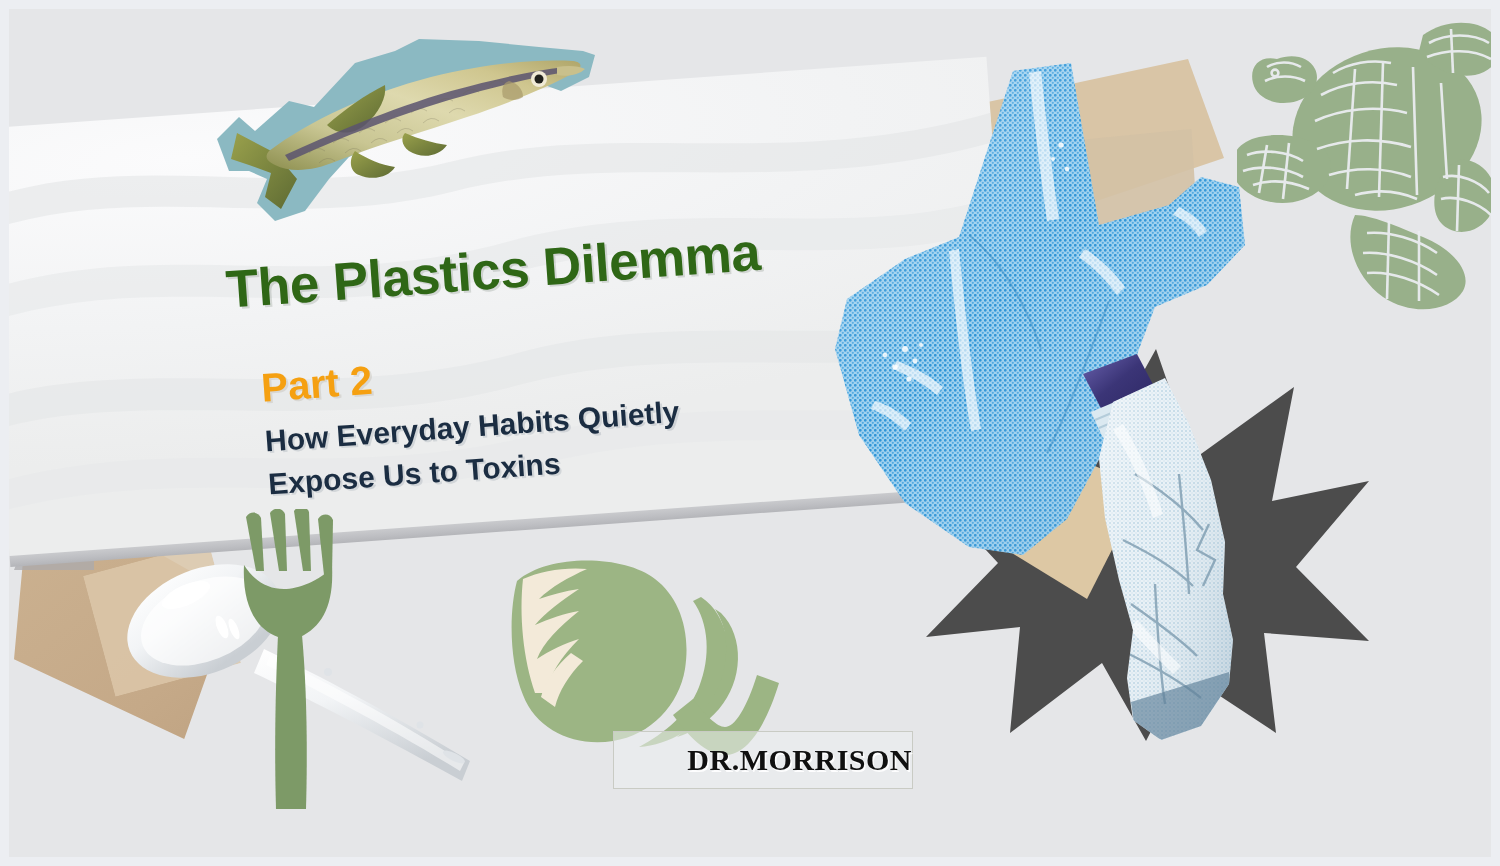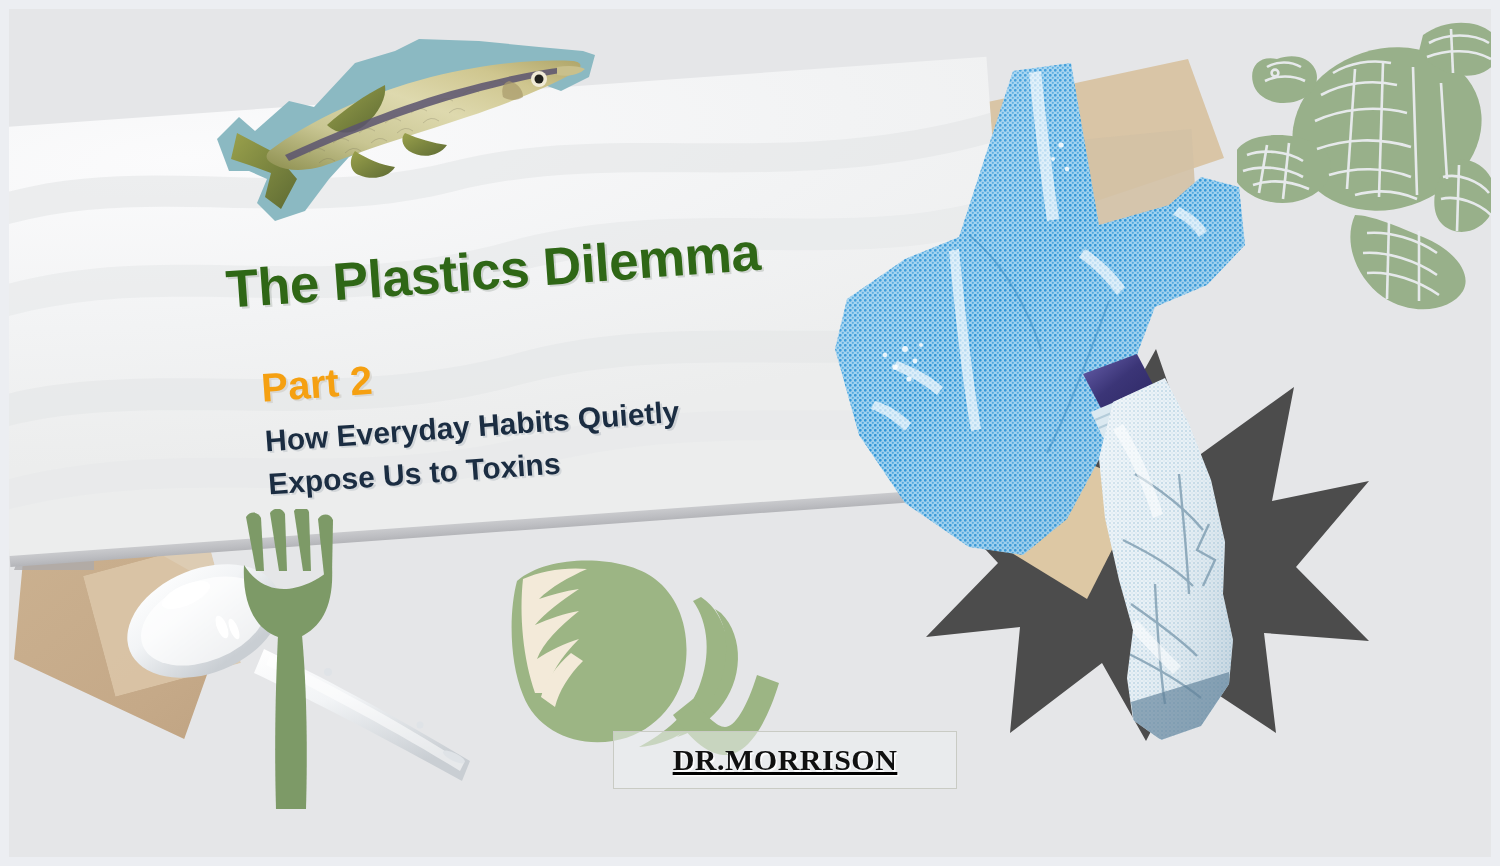--- a/index.html
+++ b/index.html
@@ -184,24 +184,24 @@
   .jar{
     left:470px; top:548px;
     width:330px;height:200px;
   }
   .jar svg{display:block;width:100%;height:100%;}
 
   
   .badge{
     position:absolute;
     left:604px; top:722px;
-    width:344px;height:58px;
+    width:300px;height:58px;
     border:1px solid #c9cbc4;
     background:rgba(236,238,240,.55);
-    display:flex;align-items:center;justify-content:center;text-decoration:underline;
+    display:flex;align-items:center;justify-content:flex-end;
   }
   .badge-name{
     font-family:"Liberation Serif", serif;
     font-weight:700;
     font-size:30px;
     letter-spacing:.5px;
     color:#101010;
     text-shadow:1.5px 1.5px 0 rgba(255,255,255,.9);
     white-space:nowrap;
   }

